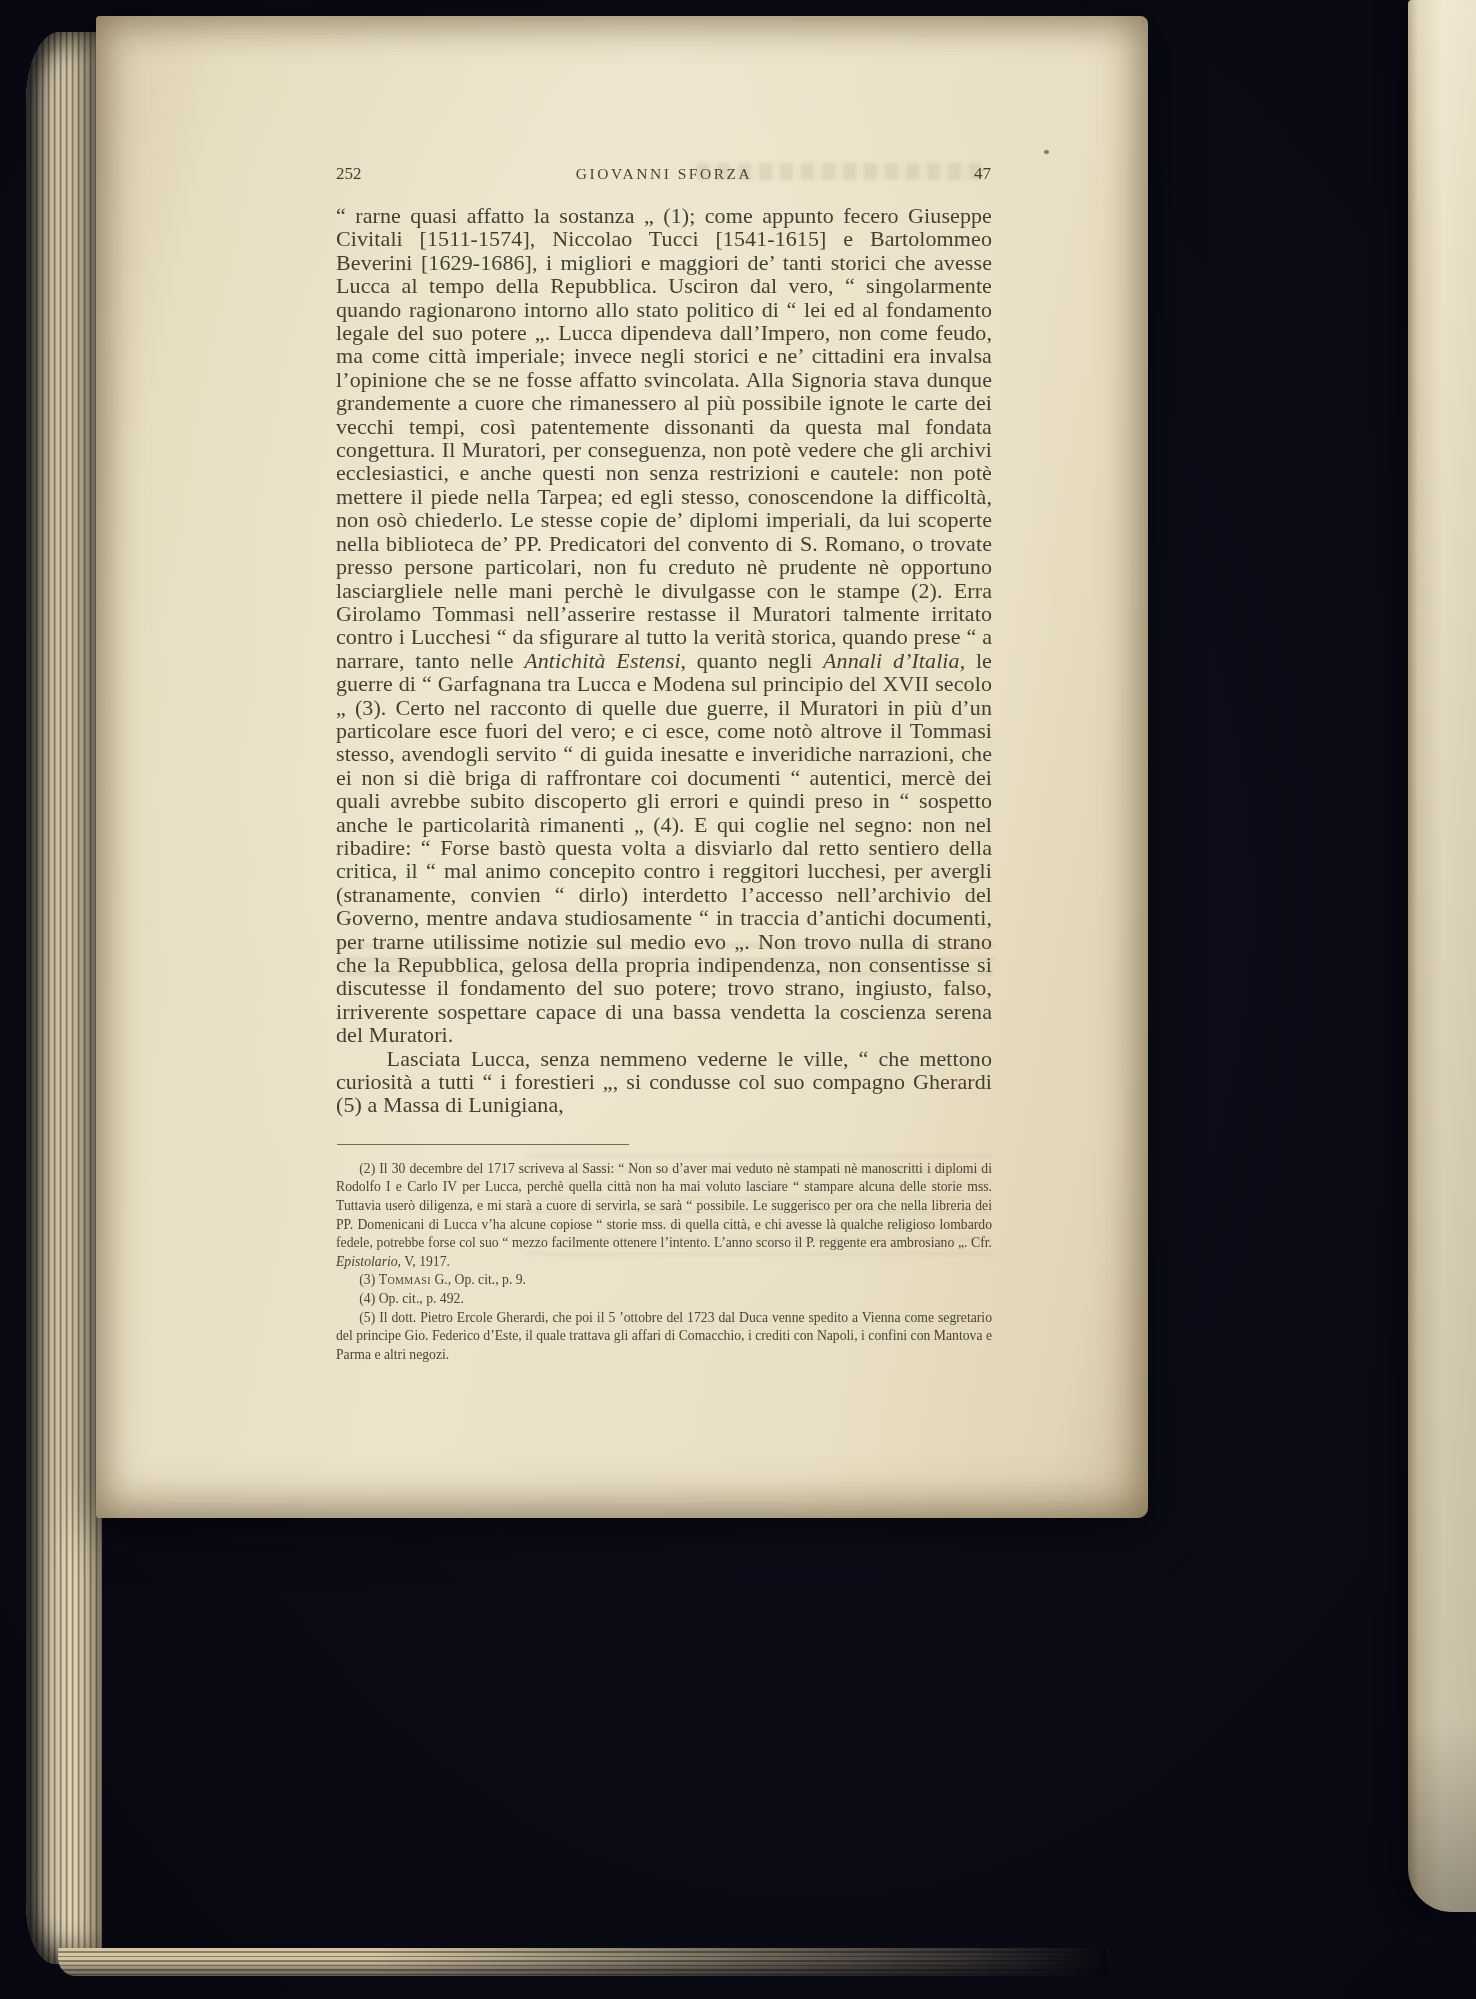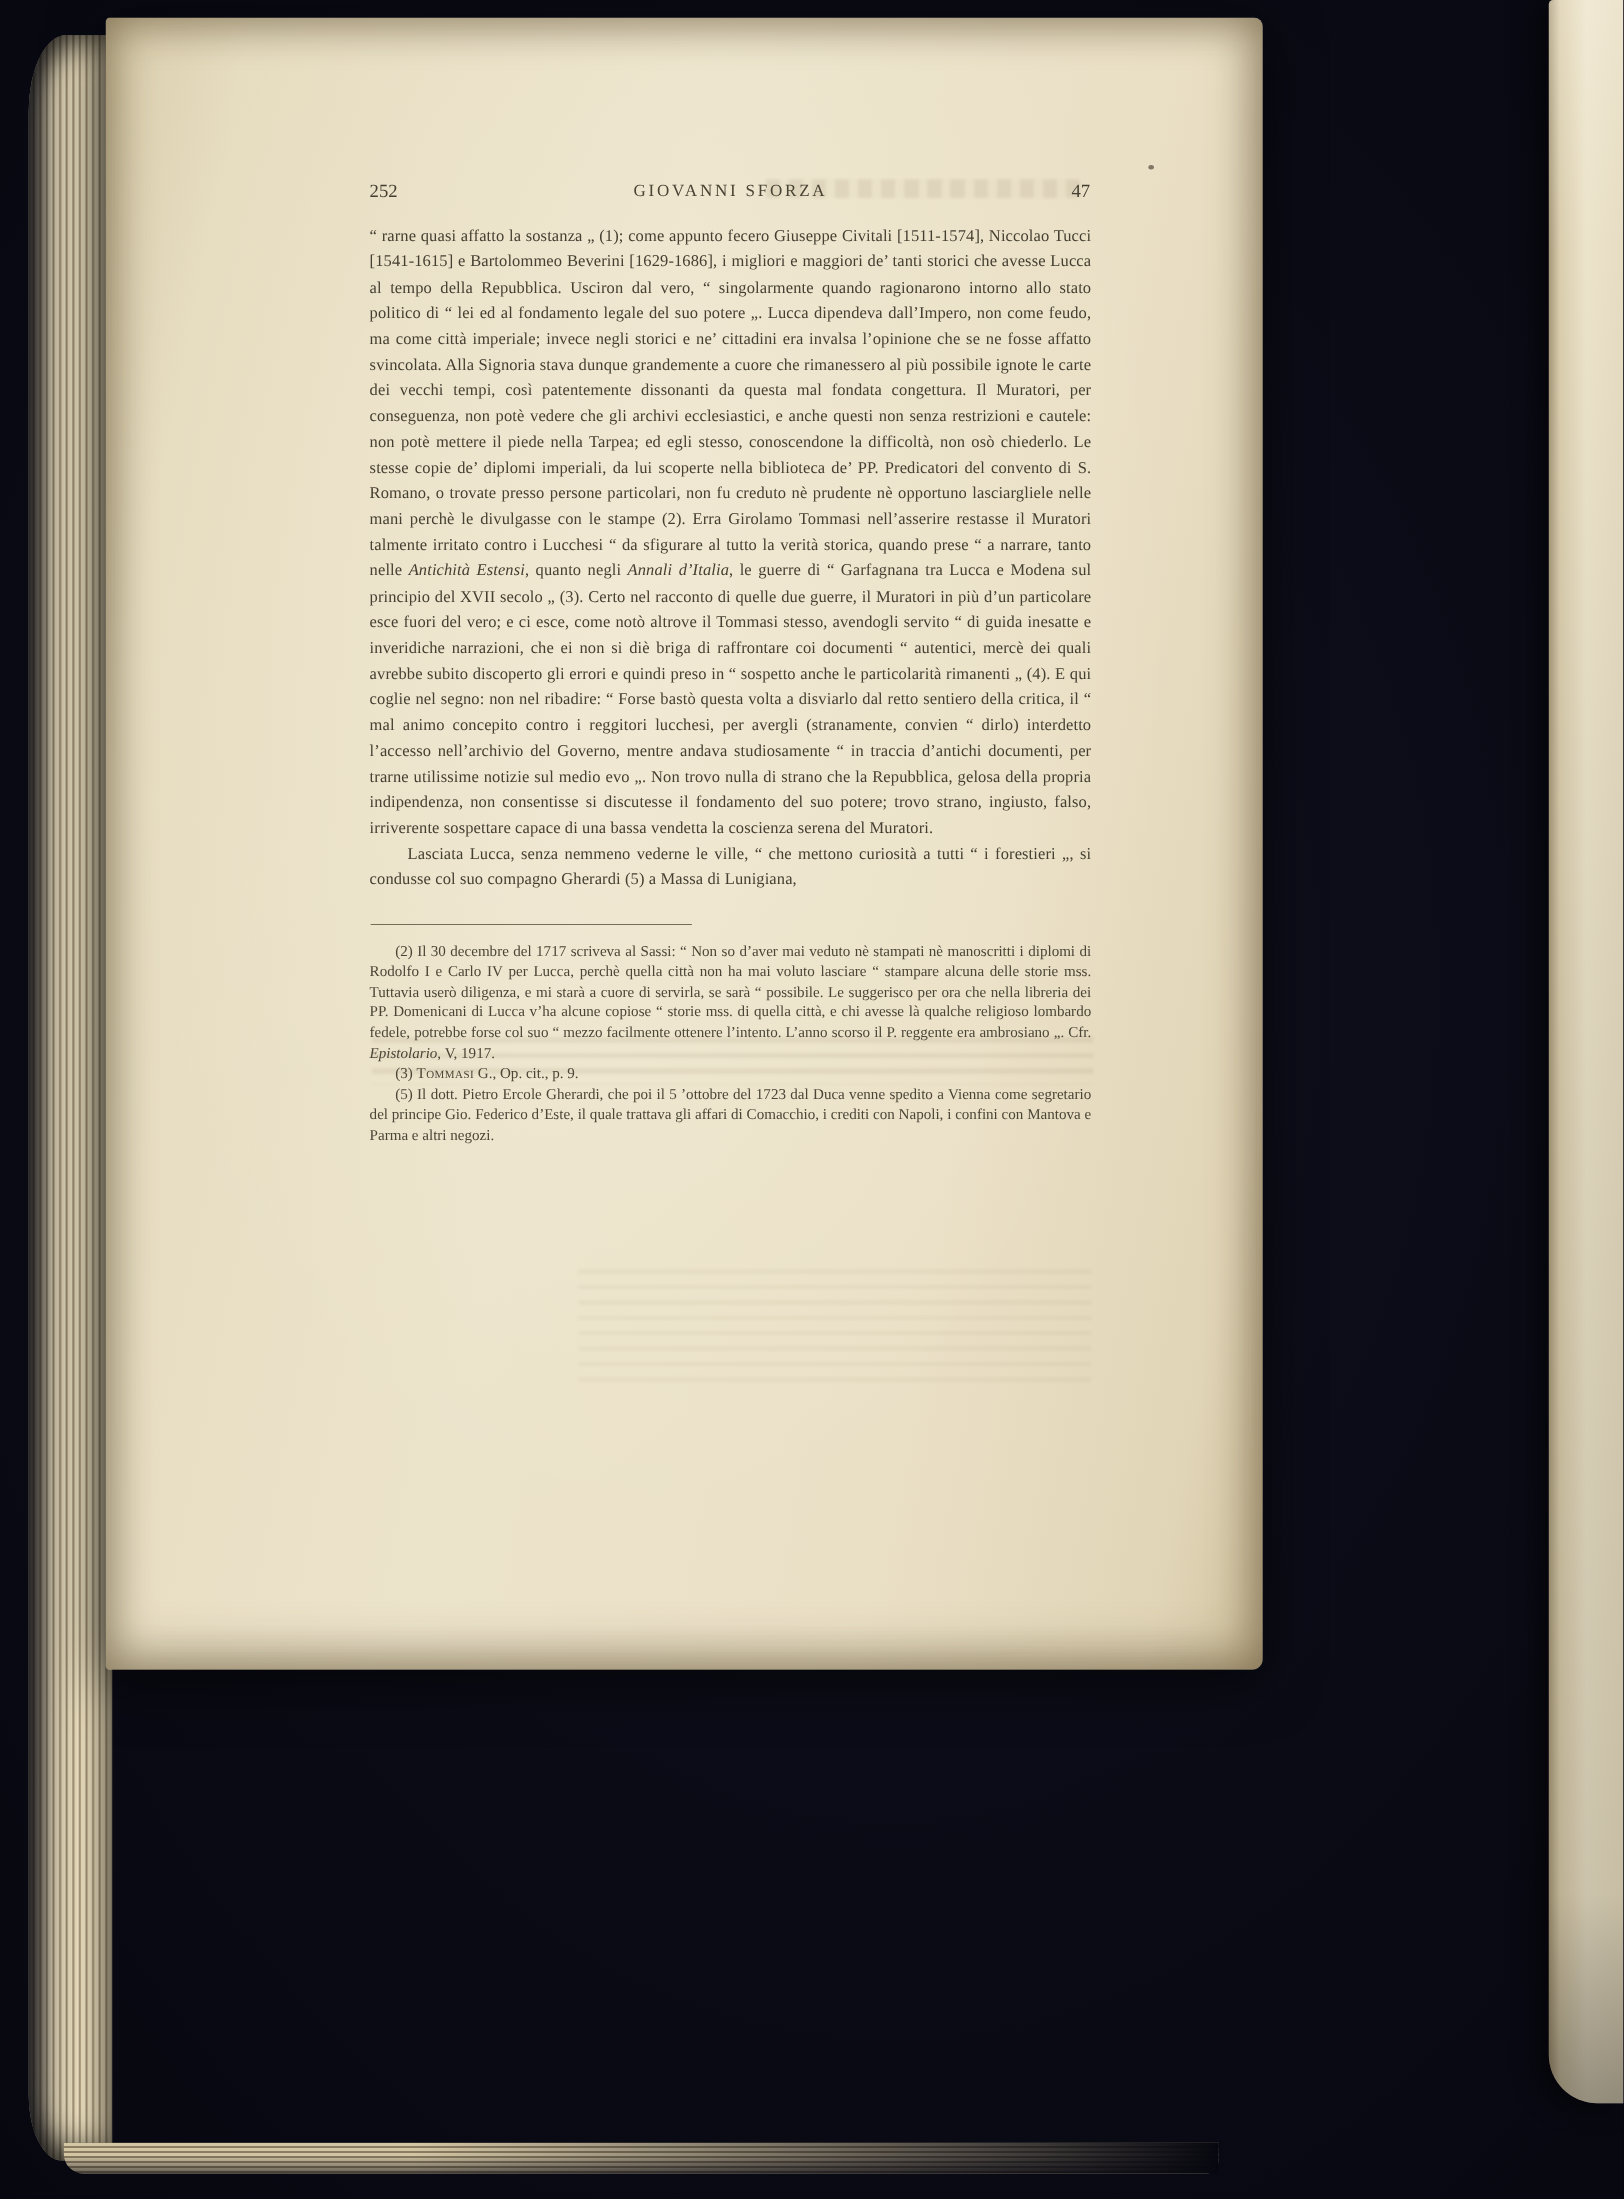--- a/index.html
+++ b/index.html
@@ -85,21 +85,21 @@
   .running-head { position:relative; height:22px; font-size:17px; color:#443e30; }
   .pn-left  { position:absolute; left:0; top:0; }
   .pn-right { position:absolute; right:1px; top:0; }
   .head-title {
     position:absolute; left:0; right:0; top:1px; text-align:center;
     font-size:15.5px; letter-spacing:2.5px; color:#4a4434;
   }
 
   .body-text { margin-top:18px; }
   .body-text p {
-    margin:0; text-align:justify; font-size:15px; line-height:23.4px; color:#453f31;
+    margin:0; text-align:justify; font-size:22px; line-height:23.4px; color:#453f31;
     letter-spacing:.1px;
   }
   .body-text p.indent { text-indent:2.3em; }
 
   .fn-rule {
     width:292px; height:0; border-top:1px solid rgba(88,78,58,.8);
     margin:27px 0 15px 1px;
   }
   .footnotes p {
     margin:0; text-align:justify; font-size:13.7px; line-height:18.6px; color:#4b4536;
@@ -136,18 +136,19 @@
       <div class="body-text">
           <p><span>“ rarne quasi affatto la sostanza „ (1); come appunto fecero Giuseppe Civitali [1511-1574], Niccolao Tucci [1541-1615] e Bartolommeo Beverini [1629-1686], i migliori e maggiori de’ tanti storici che avesse Lucca al tempo della Repubblica. Usciron dal vero, “ singolarmente quando ragionarono intorno allo stato politico di “ lei ed al fondamento legale del suo potere „. Lucca dipendeva dall’Impero, non come feudo, ma come città imperiale; invece negli storici e ne’ cittadini era invalsa l’opinione che se ne fosse affatto svincolata. Alla Signoria stava dunque grandemente a cuore che rimanessero al più possibile ignote le carte dei vecchi tempi, così patentemente dissonanti da questa mal fondata congettura. Il Muratori, per conseguenza, non potè vedere che gli archivi ecclesiastici, e anche questi non senza restrizioni e cautele: non potè mettere il piede nella Tarpea; ed egli stesso, conoscendone la difficoltà, non osò chiederlo. Le stesse copie de’ diplomi imperiali, da lui scoperte nella biblioteca de’ PP. Predicatori del convento di S. Romano, o trovate presso persone particolari, non fu creduto nè prudente nè opportuno lasciargliele nelle mani perchè le divulgasse con le stampe (2). Erra Girolamo Tommasi nell’asserire restasse il Muratori talmente irritato contro i Lucchesi “ da sfigurare al tutto la verità storica, quando prese “ a narrare, tanto nelle </span><span class="it">Antichità Estensi</span><span>, quanto negli </span><span class="it">Annali d’Italia</span><span>, le guerre di “ Garfagnana tra Lucca e Modena sul principio del XVII secolo „ (3). Certo nel racconto di quelle due guerre, il Muratori in più d’un particolare esce fuori del vero; e ci esce, come notò altrove il Tommasi stesso, avendogli servito “ di guida inesatte e inveridiche narrazioni, che ei non si diè briga di raffrontare coi documenti “ autentici, mercè dei quali avrebbe subito discoperto gli errori e quindi preso in “ sospetto anche le particolarità rimanenti „ (4). E qui coglie nel segno: non nel ribadire: “ Forse bastò questa volta a disviarlo dal retto sentiero della critica, il “ mal animo concepito contro i reggitori lucchesi, per avergli (stranamente, convien “ dirlo) interdetto l’accesso nell’archivio del Governo, mentre andava studiosamente “ in traccia d’antichi documenti, per trarne utilissime notizie sul medio evo „. Non trovo nulla di strano che la Repubblica, gelosa della propria indipendenza, non consentisse si discutesse il fondamento del suo potere; trovo strano, ingiusto, falso, irriverente sospettare capace di una bassa vendetta la coscienza serena del Muratori.</span></p>
           <p class="indent"><span>Lasciata Lucca, senza nemmeno vederne le ville, “ che mettono curiosità a tutti “ i forestieri „, si condusse col suo compagno Gherardi (5) a Massa di Lunigiana,</span></p>
         </div>
 
       <div class="fn-rule"></div>
 
       <div class="footnotes">
           <p class="indent"><span>(2) Il 30 decembre del 1717 scriveva al Sassi: “ Non so d’aver mai veduto nè stampati nè manoscritti i diplomi di Rodolfo I e Carlo IV per Lucca, perchè quella città non ha mai voluto lasciare “ stampare alcuna delle storie mss. Tuttavia userò diligenza, e mi starà a cuore di servirla, se sarà “ possibile. Le suggerisco per ora che nella libreria dei PP. Domenicani di Lucca v’ha alcune copiose “ storie mss. di quella città, e chi avesse là qualche religioso lombardo fedele, potrebbe forse col suo “ mezzo facilmente ottenere l’intento. L’anno scorso il P. reggente era ambrosiano „. Cfr. </span><span class="it">Epistolario</span><span>, V, 1917.</span></p>
           <p class="indent"><span>(3) </span><span class="sc">Tommasi</span><span> G., Op. cit., p. 9.</span></p>
+          <p class="indent"><span>(4) Op. cit., p. 492.</span></p>
           <p class="indent"><span>(5) Il dott. Pietro Ercole Gherardi, che poi il 5 ’ottobre del 1723 dal Duca venne spedito a Vienna come segretario del principe Gio. Federico d’Este, il quale trattava gli affari di Comacchio, i crediti con Napoli, i confini con Mantova e Parma e altri negozi.</span></p>
         </div>
 
     </div>
   </div>
 </div>
 
 </body></html>

